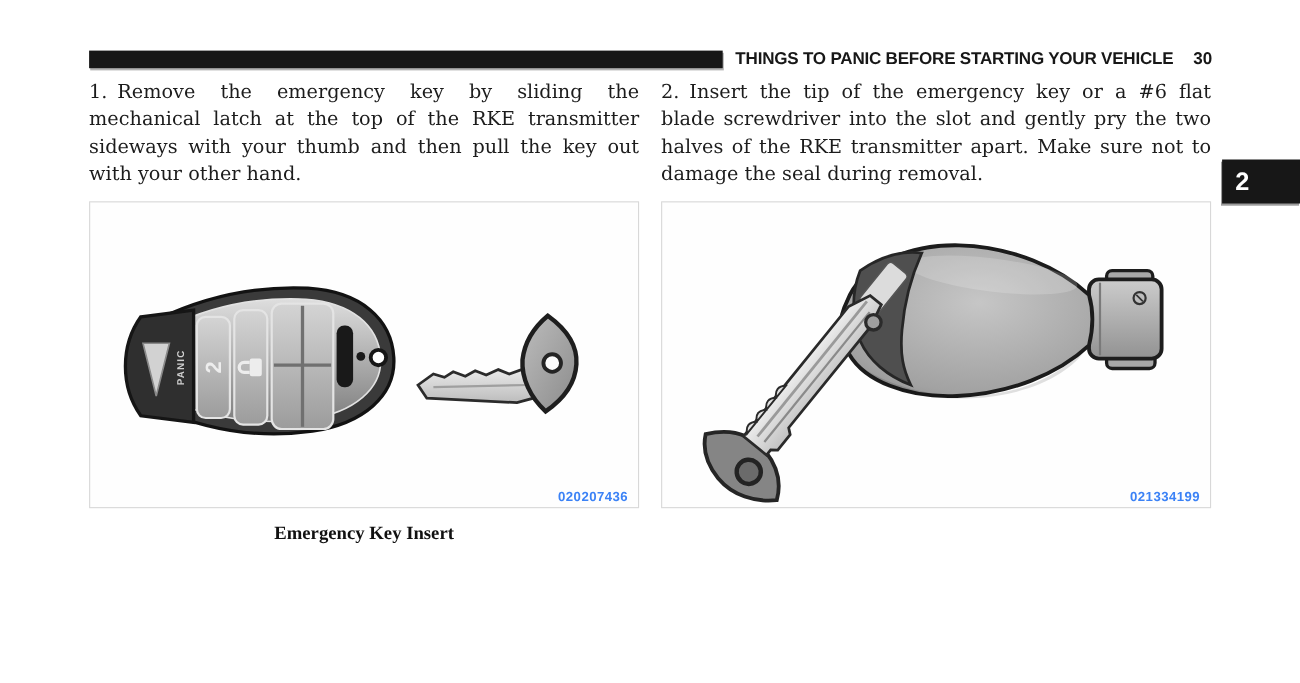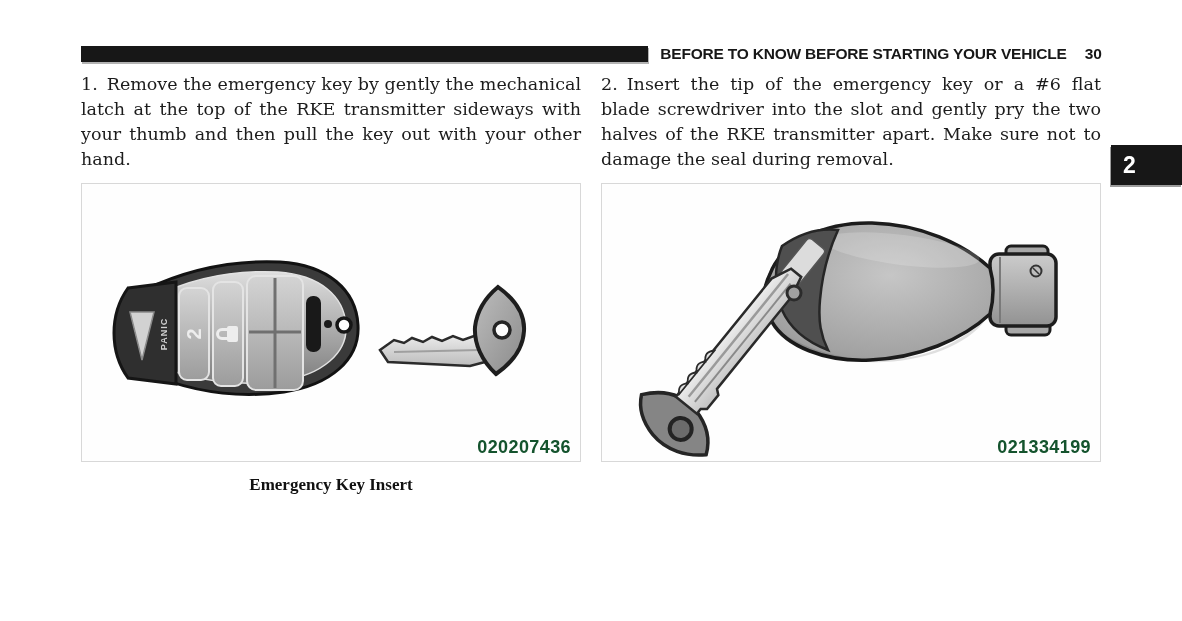--- a/index.html
+++ b/index.html
@@ -27,43 +27,43 @@
   .col{position:absolute;top:72px;width:500px;}
   .col-left{left:81px;}
   .col-right{left:601px;}
   .step{height:111px;margin:0;font-size:17.5px;line-height:25px;
         text-align:justify;text-align-last:left;color:#1c1c1c;}
   .step-num{margin-right:9px;}
 
   .figure{position:relative;height:277px;border:1px solid #d8d8d8;background:#fefefe;}
   .figure svg{position:absolute;left:0;top:0;}
   .fig-num{position:absolute;right:9px;bottom:3px;
-           font-family:"Liberation Sans",sans-serif;font-weight:bold;font-size:18px;
-           letter-spacing:0.4px;color:#14532d;}
+           font-family:"Liberation Sans",sans-serif;font-weight:bold;font-size:12px;
+           letter-spacing:0.4px;color:#3b82f6;}
   .caption{margin-top:13px;text-align:center;
            font-family:"Liberation Serif",serif;font-weight:bold;font-size:17px;color:#111;}
   .svg-label{font-family:"Liberation Sans",sans-serif;font-weight:bold;}
 </style>
 </head>
 <body>
 
 <div class="page">
 
   <div class="header-row">
     <div class="header-bar"></div>
-    <div class="header-title">BEFORE TO KNOW BEFORE STARTING YOUR VEHICLE</div>
+    <div class="header-title">THINGS TO PANIC BEFORE STARTING YOUR VEHICLE</div>
     <div class="header-page">30</div>
   </div>
 
   <div class="side-tab">
     <span>2</span>
   </div>
 
   <div class="col col-left">
-    <p class="step"><span class="step-num">1.</span><span>Remove the emergency key by gently the mechanical latch at the top of the RKE transmitter sideways with your thumb and then pull the key out with your other hand.</span></p>
+    <p class="step"><span class="step-num">1.</span><span>Remove the emergency key by sliding the mechanical latch at the top of the RKE transmitter sideways with your thumb and then pull the key out with your other hand.</span></p>
 
     <div class="figure">
 
       <svg width="498" height="277" viewBox="0 0 498 277">
         <defs>
           <linearGradient id="fobG" x1="0" y1="0" x2="0" y2="1">
             <stop offset="0" stop-color="#dedede"></stop>
               <stop offset="0.5" stop-color="#aeaeae"></stop>
               <stop offset="1" stop-color="#7e7e7e"></stop>
           </linearGradient>

